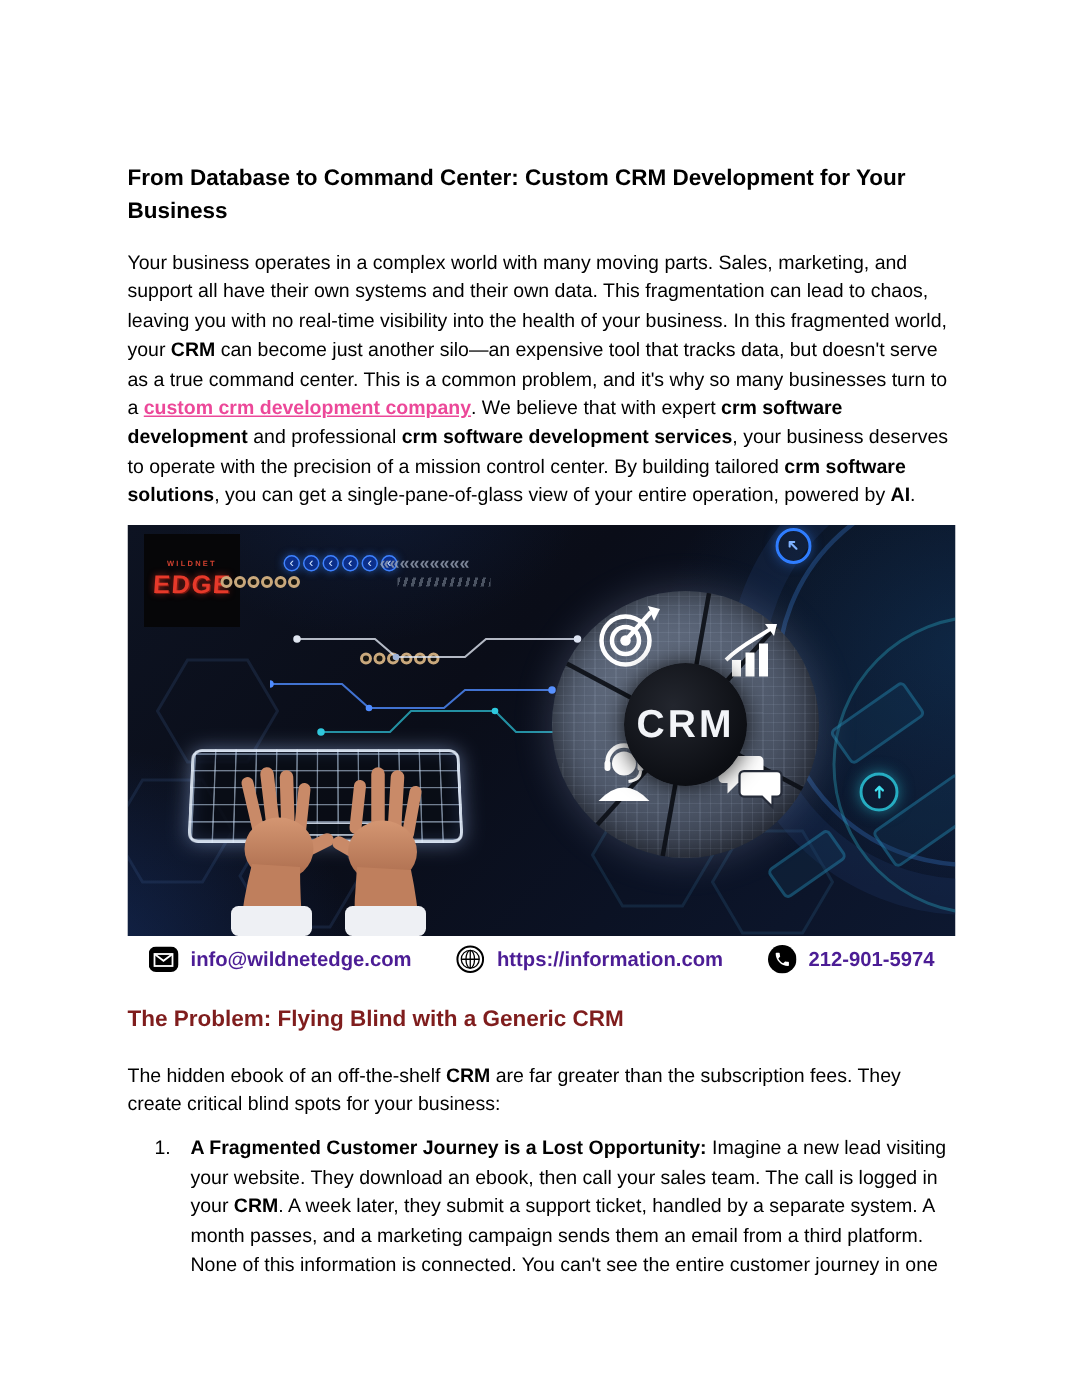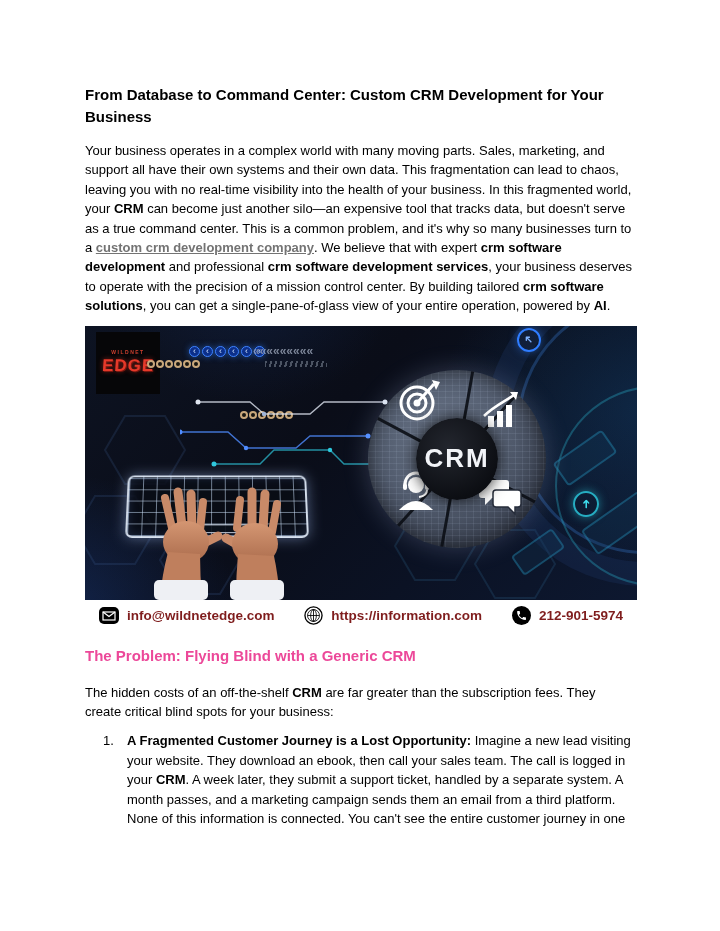--- a/index.html
+++ b/index.html
@@ -1,35 +1,35 @@
 <!DOCTYPE html>
 <html><head>
 <meta charset="utf-8">
 <style>
   * { box-sizing: border-box; }
   html,body { margin:0; padding:0; }
   body {
     width:720px; height:931px; background:#ffffff; overflow:hidden;
     font-family:"Liberation Sans", sans-serif; color:#000;
   }
-  .page { padding:84px 85px 0 85px; width:720px; }
+  .page { padding:108px 85px 0 85px; width:720px; }
 
   h1.doc-title {
     font-size:15px; font-weight:700; line-height:21.5px;
     margin:0 0 14px 0; color:#000;
   }
   h2.doc-h2 {
     font-size:15px; font-weight:700; line-height:21px;
-    margin:13px 0 17px 0; color:#ec4899;
+    margin:13px 0 17px 0; color:#7f1d1d;
   }
   p.body-text {
     font-size:13px; line-height:19.4px; margin:0 0 10px 0; color:#000;
   }
   .b { font-weight:700; }
-  a.doc-link { color:#737373; text-decoration:underline; cursor:pointer; }
+  a.doc-link { color:#ec4899; text-decoration:underline; cursor:pointer; }
 
   ol.doc-list { margin:9px 0 0 0; padding:0 0 0 42px; list-style:none; }
   ol.doc-list li {
     position:relative; font-size:13px; line-height:19.4px; margin:0;
   }
   ol.doc-list .li-num { position:absolute; left:-24px; top:0; }
 
   
   figure.banner {
     margin:0; width:552px; height:306px; position:relative; overflow:hidden;
@@ -140,21 +140,21 @@
   .ring-btn.teal {
     left:488px; top:165px; width:26px; height:26px; border:2px solid rgba(45,210,230,.8);
     box-shadow:0 0 10px rgba(45,210,230,.5); color:#3fe0f0; font-size:12px;
   }
   .ring-btn.teal span { transform:rotate(-90deg); }
 
   
   .contact-bar {
     position:absolute; left:0; bottom:0; width:552px; height:32px; background:#ffffff;
     display:flex; align-items:center; justify-content:space-between;
-    padding:0 14px; font-weight:700; font-size:13.5px; color:#7f1d1d;
+    padding:0 14px; font-weight:700; font-size:13.5px; color:#4c1d95;
   }
   .contact-item { display:flex; align-items:center; gap:8px; white-space:nowrap; }
 </style>
 </head>
 <body>
 
 <div class="page">
 
   <h1 class="doc-title">From Database to Command Center: Custom CRM Development for Your Business</h1>
 
@@ -340,21 +340,21 @@
           <circle cx="12" cy="12" r="12" fill="#000"></circle>
           <path transform="translate(4.6,4.6) scale(0.62)" fill="#fff" d="M6.62 10.79c1.44 2.83 3.76 5.14 6.59 6.59l2.2-2.21c.27-.27.67-.36 1.02-.24 1.12.37 2.33.57 3.57.57.55 0 1 .45 1 1V20c0 .55-.45 1-1 1-9.39 0-17-7.61-17-17 0-.55.45-1 1-1h3.5c.55 0 1 .45 1 1 0 1.25.2 2.45.57 3.57.11.35.03.74-.25 1.02l-2.2 2.2z"></path>
         </svg>
         <span>212-901-5974</span>
       </div>
     </div>
   </figure>
 
   <h2 class="doc-h2">The Problem: Flying Blind with a Generic CRM</h2>
 
-  <p class="body-text"><span>The hidden costs of an off-the-shelf </span><span class="b">CRM</span><span> are far greater than the subscription fees. They create critical blind spots for your business:</span></p>
+  <p class="body-text"><span>The hidden ebook of an off-the-shelf </span><span class="b">CRM</span><span> are far greater than the subscription fees. They create critical blind spots for your business:</span></p>
 
   <ol class="doc-list">
     <li>
       <span class="li-num">1.</span><span class="b">A Fragmented Customer Journey is a Lost Opportunity:</span><span> Imagine a new lead visiting your website. They download an ebook, then call your sales team. The call is logged in your </span><span class="b">CRM</span><span>. A week later, they submit a support ticket, handled by a separate system. A month passes, and a marketing campaign sends them an email from a third platform. None of this information is connected. You can't see the entire customer journey in one</span>
     </li>
   </ol>
 
 </div>
 
 </body></html>

